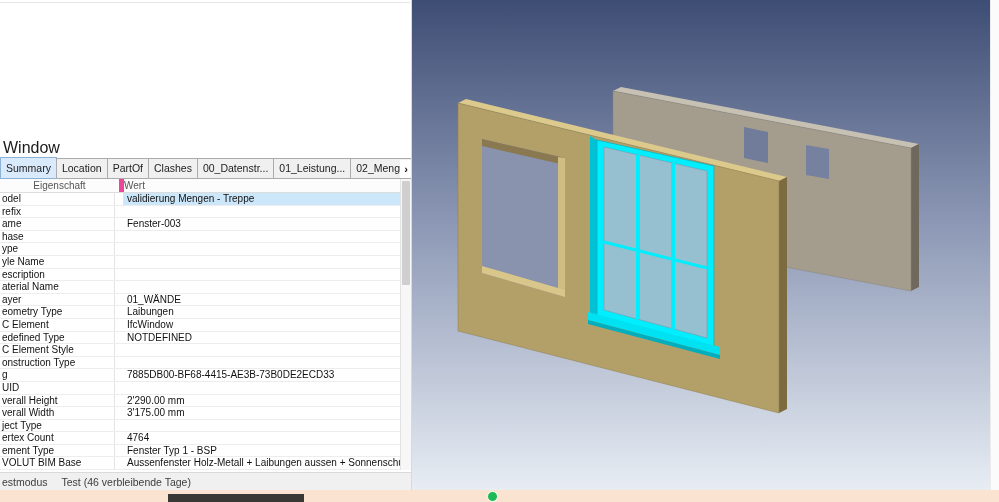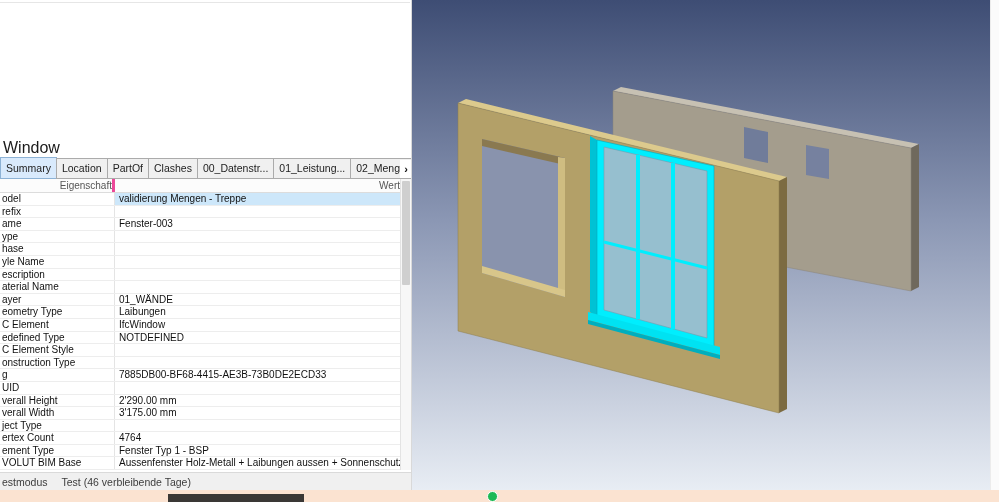--- a/index.html
+++ b/index.html
@@ -21,24 +21,24 @@
   .tab-scroll {
     position:absolute; left:400px; top:160px; width:12px; height:18px; background:#ffffff; border:none;
     font-size:11px; font-weight:bold; line-height:18px; text-align:center; color:#111; padding:0;
   }
 
   
   .grid-header {
     position:absolute; left:0; top:179px; width:400px; height:14px; display:flex;
     background:#fcfcfc; border-bottom:1px solid #dcdcdc; font-size:10px; color:#555;
   }
-  .grid-header .h-name { width:115px; text-align:right; line-height:13px; border-right:3px solid #ec4899; }
-  .grid-header .h-value { flex:1; text-align:right; line-height:13px; }
+  .grid-header .h-name { width:124px; text-align:center; line-height:13px; border-right:5px solid #ec4899; }
+  .grid-header .h-value { flex:1; text-align:left; line-height:13px; }
   .grid-body { position:absolute; left:0; top:193px; width:400px; }
-  .prow { display:flex; height:12.6px; border-bottom:1px solid #ededed; font-size:10px; color:#111; }
+  .prow { display:flex; height:12.6px; border-bottom:1px solid #ededed; font-size:10px; color:#111;gap:8px; }
   .ncell { width:115px; line-height:11.4px; padding-left:2px; border-right:1px solid #e4e4e4; white-space:nowrap; overflow:hidden; }
   .vcell { flex:1; line-height:11.4px; padding-left:4px; white-space:nowrap; overflow:hidden; }
   .vcell.selected { background:#cde7fa; }
 
   .v-scrollbar { position:absolute; left:400px; top:179px; width:11px; height:291px; background:#f7f7f7; border-left:1px solid #e3e3e3; }
   .v-thumb { position:absolute; left:1px; top:2px; width:8px; height:104px; background:#cfcfcf; border-radius:1px; }
 
   
   .status-bar {
     position:absolute; left:0; top:472px; width:412px; height:18px; background:#f0f0f0;
@@ -102,26 +102,26 @@
     <div class="ncell">refix</div>
     <div class="vcell"></div>
   </div>
 
   <div class="prow">
     <div class="ncell">ame</div>
     <div class="vcell">Fenster-003</div>
   </div>
 
   <div class="prow">
+    <div class="ncell">hase</div>
+    <div class="vcell"></div>
+  </div>
+
+  <div class="prow">
     <div class="ncell">ype</div>
-    <div class="vcell"></div>
-  </div>
-
-  <div class="prow">
-    <div class="ncell">hase</div>
     <div class="vcell"></div>
   </div>
 
   <div class="prow">
     <div class="ncell">yle Name</div>
     <div class="vcell"></div>
   </div>
 
   <div class="prow">
     <div class="ncell">escription</div>

